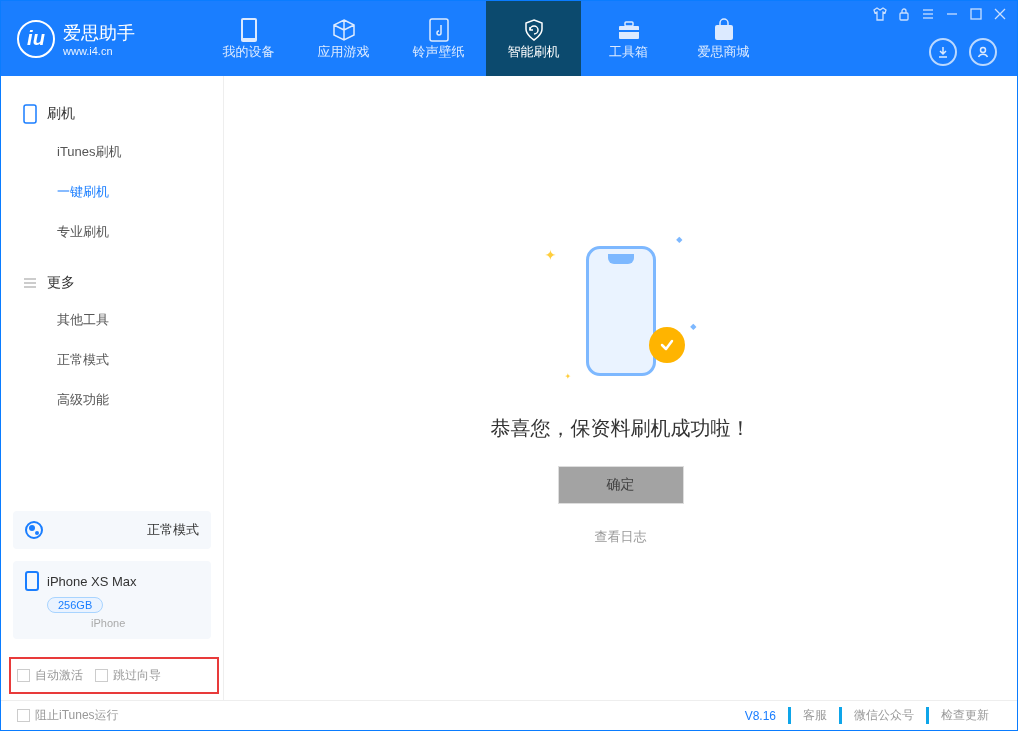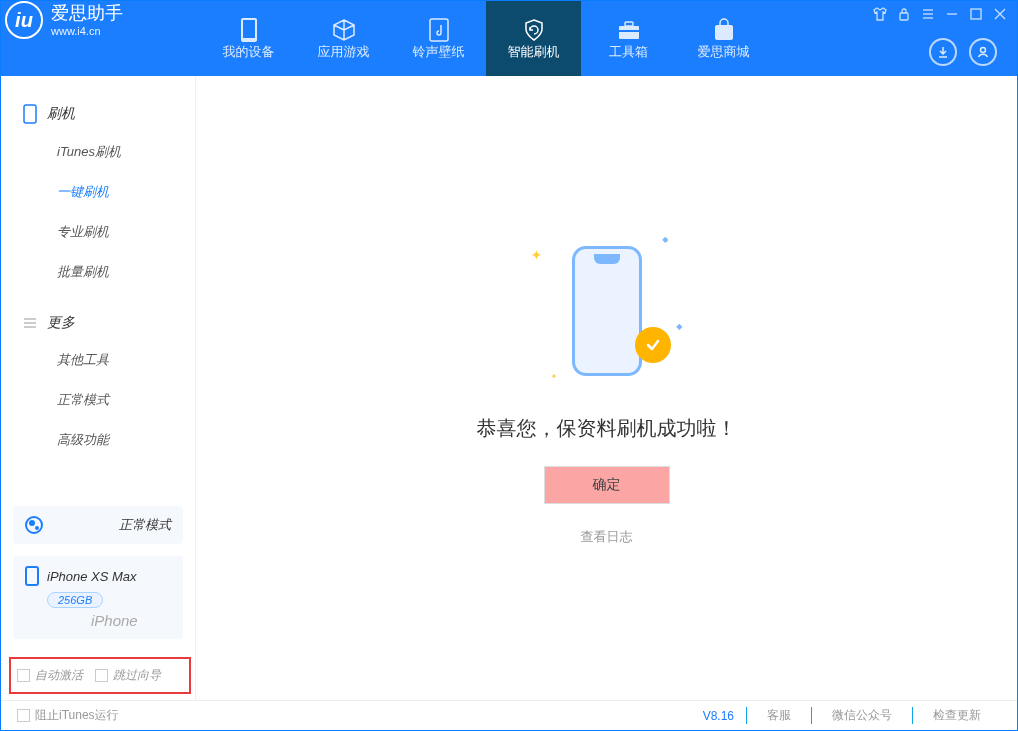--- a/index.html
+++ b/index.html
@@ -1,20 +1,20 @@
 <!DOCTYPE html>
 <html><head>
 <meta charset="utf-8">
 <style>
 * { margin: 0; padding: 0; box-sizing: border-box; font-family: "Microsoft YaHei", Arial, sans-serif; }
 body { background: #fff; width: 1018px; height: 731px; overflow: hidden; border: 1px solid #0a7cff; }
 
 
 .header { background: #1a7eff; height: 75px; display: flex; align-items: stretch; color: #fff; position: relative; }
-.logo-area { display: flex; align-items: flex-start; padding: 0 4px; width: 200px; }
+.logo-area { display: flex; align-items: center; padding: 0 16px; width: 200px; }
 .logo-circle { width: 38px; height: 38px; border-radius: 50%; border: 2px solid #fff; display: flex; align-items: center; justify-content: center; font-size: 20px; font-weight: bold; font-style: italic; margin-right: 8px; }
 .logo-text { display: flex; flex-direction: column; }
 .logo-title { font-size: 18px; font-weight: 500; }
 .logo-url { font-size: 11px; opacity: 0.9; }
 
 .nav-tabs { display: flex; }
 .nav-tab { width: 95px; display: flex; flex-direction: column; align-items: center; justify-content: center; cursor: pointer; color: #dceaff; font-size: 13px; }
 .nav-tab.active { background: #0c4a6e; color: #fff; }
 .nav-tab-icon { width: 26px; height: 26px; display: flex; align-items: center; justify-content: center; }
 .nav-tab-icon svg { fill: #dceaff; }
@@ -22,65 +22,65 @@
 
 .header-right { position: absolute; right: 10px; top: 6px; display: flex; align-items: center; gap: 10px; color: #dceaff; }
 .wc { cursor: pointer; opacity: 0.9; }
 .wc svg { stroke: #dceaff; }
 
 .header-bottom-right { position: absolute; right: 20px; bottom: 10px; display: flex; gap: 12px; }
 .circle-btn { width: 28px; height: 28px; border: 2px solid rgba(255,255,255,0.7); border-radius: 50%; display: flex; align-items: center; justify-content: center; cursor: pointer; }
 
 
 .body { display: flex; height: 624px; }
-.sidebar { width: 195px; border-right: 1px solid #eee; padding-top: 20px; display: flex; flex-direction: column; font-style: italic; }
+.sidebar { width: 223px; border-right: 1px solid #eee; padding-top: 20px; display: flex; flex-direction: column; }
 .side-group-title { display: flex; align-items: center; gap: 10px; padding: 8px 22px; font-size: 14px; color: #333; font-weight: 500; }
 .side-item { padding: 11px 20px 11px 56px; font-size: 13px; color: #555; cursor: pointer; }
 .side-item.active { color: #1a7eff; }
 
 .side-spacer { flex: 1; }
 
 .mode-card, .device-card { margin: 6px 12px; background: #f5f8fc; border-radius: 4px; padding: 10px 12px; font-size: 13px; }
 .mode-card { display: flex; align-items: center; gap: 10px; color: #333; justify-content: space-between; }
 .mode-icon { width: 18px; height: 18px; border: 2px solid #1a7eff; border-radius: 50%; position: relative; }
 .mode-icon::before, .mode-icon::after { content: ''; position: absolute; background: #1a7eff; border-radius: 50%; }
 .mode-icon::before { width: 6px; height: 6px; left: 2px; top: 2px; }
 .mode-icon::after { width: 4px; height: 4px; right: 2px; bottom: 2px; }
 .device-card { color: #333; }
 .device-top { display: flex; align-items: center; gap: 8px; font-weight: 500; }
 .dev-icon { width: 14px; height: 20px; border: 2px solid #1a7eff; border-radius: 3px; position: relative; }
 .capacity-badge { display: inline-block; margin-top: 6px; margin-left: 22px; color: #1a7eff; border: 1px solid #a8d4ff; background: #eaf3ff; border-radius: 10px; font-size: 11px; padding: 1px 10px; }
-.device-sub { margin-left: 22px; margin-top: 4px; color: #aaa; font-size: 15px; padding-left: 44px; }
+.device-sub { margin-left: 22px; margin-top: 4px; color: #aaa; font-size: 11px; padding-left: 44px; }
 
 .hl-box { border: 2px solid #e83a3a; margin: 12px 4px 6px 8px; padding: 8px 6px; display: flex; gap: 12px; align-items: center; }
 .chk { display: inline-flex; align-items: center; gap: 5px; font-size: 12px; color: #999; cursor: pointer; }
 .chk-box { width: 13px; height: 13px; border: 1px solid #ccc; background: #fff; }
 
 
 .main { flex: 1; display: flex; flex-direction: column; align-items: center; justify-content: center; gap: 24px; }
 .illustration { position: relative; width: 140px; height: 160px; }
 .phone { position: absolute; left: 50%; top: 50%; transform: translate(-50%, -50%); width: 70px; height: 130px; border: 3px solid #7db8ff; border-radius: 14px; background: #eaf3ff; }
 .phone::before { content: ''; position: absolute; top: 5px; left: 50%; transform: translateX(-50%); width: 26px; height: 10px; background: #7db8ff; border-radius: 0 0 6px 6px; }
 .check-circle { position: absolute; right: 6px; bottom: 28px; width: 36px; height: 36px; background: #ffb400; border-radius: 50%; display: flex; align-items: center; justify-content: center; }
 .sparkle { position: absolute; color: #ffce3d; font-size: 10px; }
 .s1 { left: -6px; top: 16px; font-size: 14px; }
 .s2 { right: 8px; top: 4px; font-size: 8px; color: #7db8ff; }
 .s3 { left: 14px; bottom: 10px; font-size: 8px; }
 .s4 { right: -6px; bottom: 60px; font-size: 8px; color: #7db8ff; }
 
 .success-msg { font-size: 20px; color: #333; }
-.ok-btn { border: 1px solid #ddd; background: #fca5a5; padding: 9px 48px; font-size: 14px; color: #444; cursor: pointer; }
+.ok-btn { border: 1px solid #ddd; background: #a3a3a3; padding: 9px 48px; font-size: 14px; color: #444; cursor: pointer; }
 .log-link { color: #999; font-size: 13px; cursor: pointer; text-decoration: underline; text-decoration-color: transparent; }
 
 
 .footer { height: 30px; border-top: 1px solid #eee; display: flex; align-items: center; padding: 0 16px; font-size: 12px; color: #999; }
 .footer .chk { color: #999; }
 .footer-spacer { flex: 1; }
 .ver { color: #1a7eff; margin-right: 12px; }
-.f-link { color: #999; padding: 0 20px; border-left: 1px solid #0ea5e9; cursor: pointer; }
+.f-link { color: #999; padding: 0 12px; border-left: 3px solid #0ea5e9; cursor: pointer; }
 .f-link:first-of-type { border-left: 1px solid #ddd; }
 </style>
 </head>
 <body>
 
 <div class="header">
   <div class="logo-area">
     <div class="logo-circle">iu</div>
     <div class="logo-text">
       <div class="logo-title">爱思助手</div>
@@ -189,21 +189,20 @@
   <div class="sidebar">
     <div class="side-group-title">
       <svg width="14" height="20" viewBox="0 0 14 20">
           <rect x="1" y="1" width="12" height="18" rx="2" fill="none" stroke="#1a7eff" stroke-width="1.5"></rect>
         </svg>
       <span>刷机</span>
     </div>
     <div class="side-item">iTunes刷机</div>
     <div class="side-item active">一键刷机</div>
     <div class="side-item">专业刷机</div>
-    <div class="side-item">批量刷机</div>
 
     <div class="side-group-title" style="margin-top:14px">
       <svg width="14" height="14" viewBox="0 0 14 14" stroke="#bbb" stroke-width="1.5">
           <line x1="1" y1="3" x2="13" y2="3"></line>
           <line x1="1" y1="7" x2="13" y2="7"></line>
           <line x1="1" y1="11" x2="13" y2="11"></line>
         </svg>
       <span>更多</span>
     </div>
     <div class="side-item">其他工具</div>

